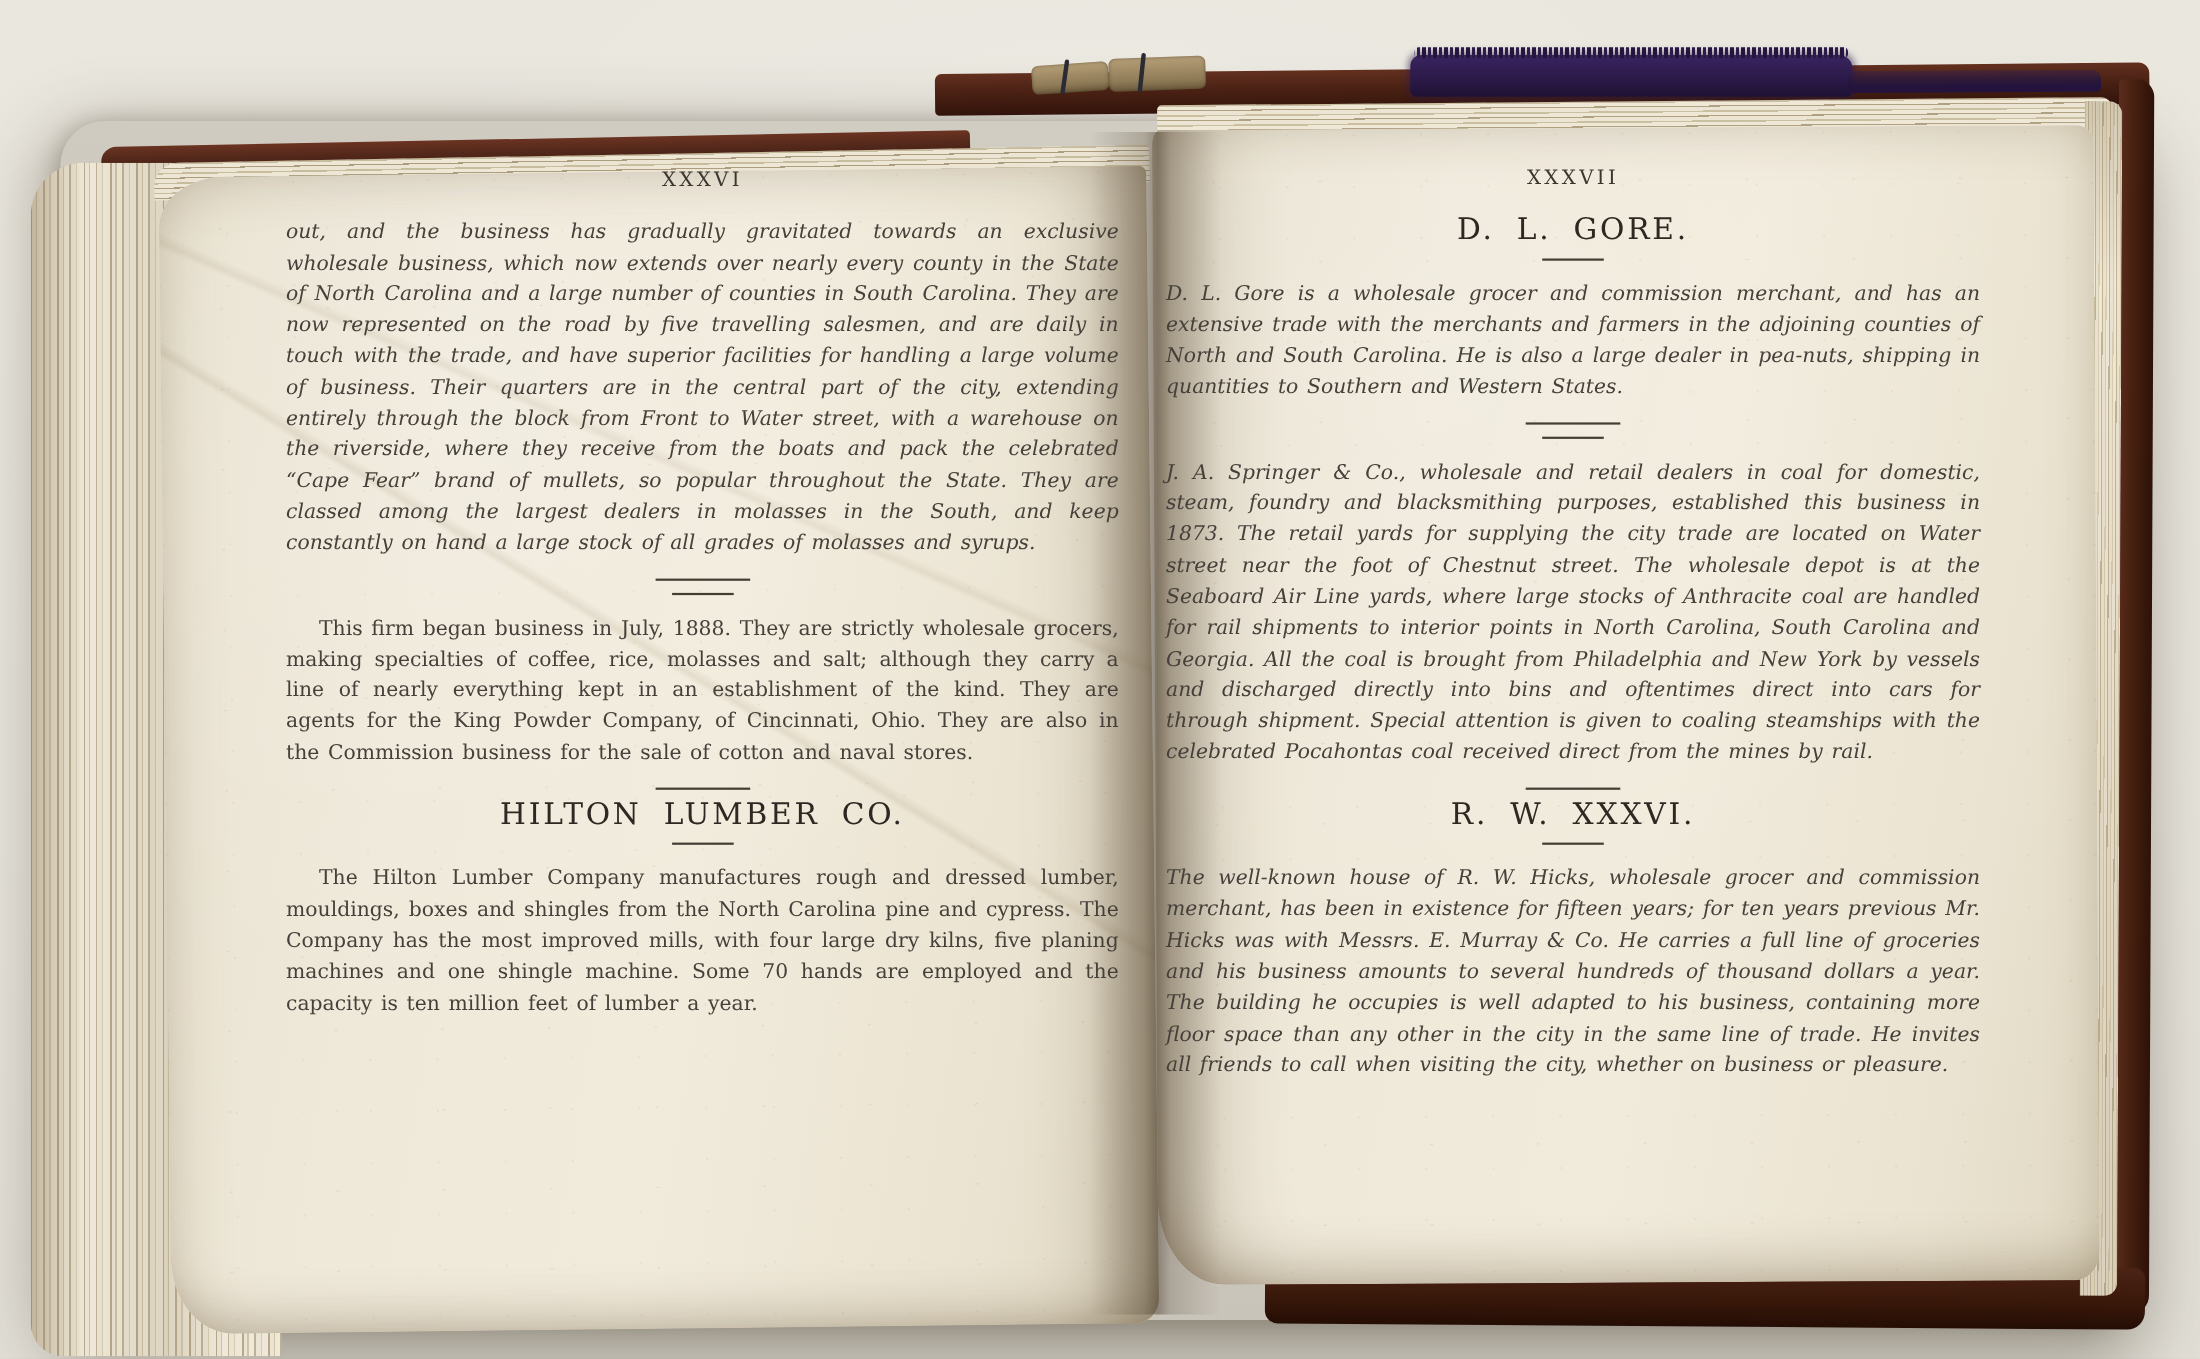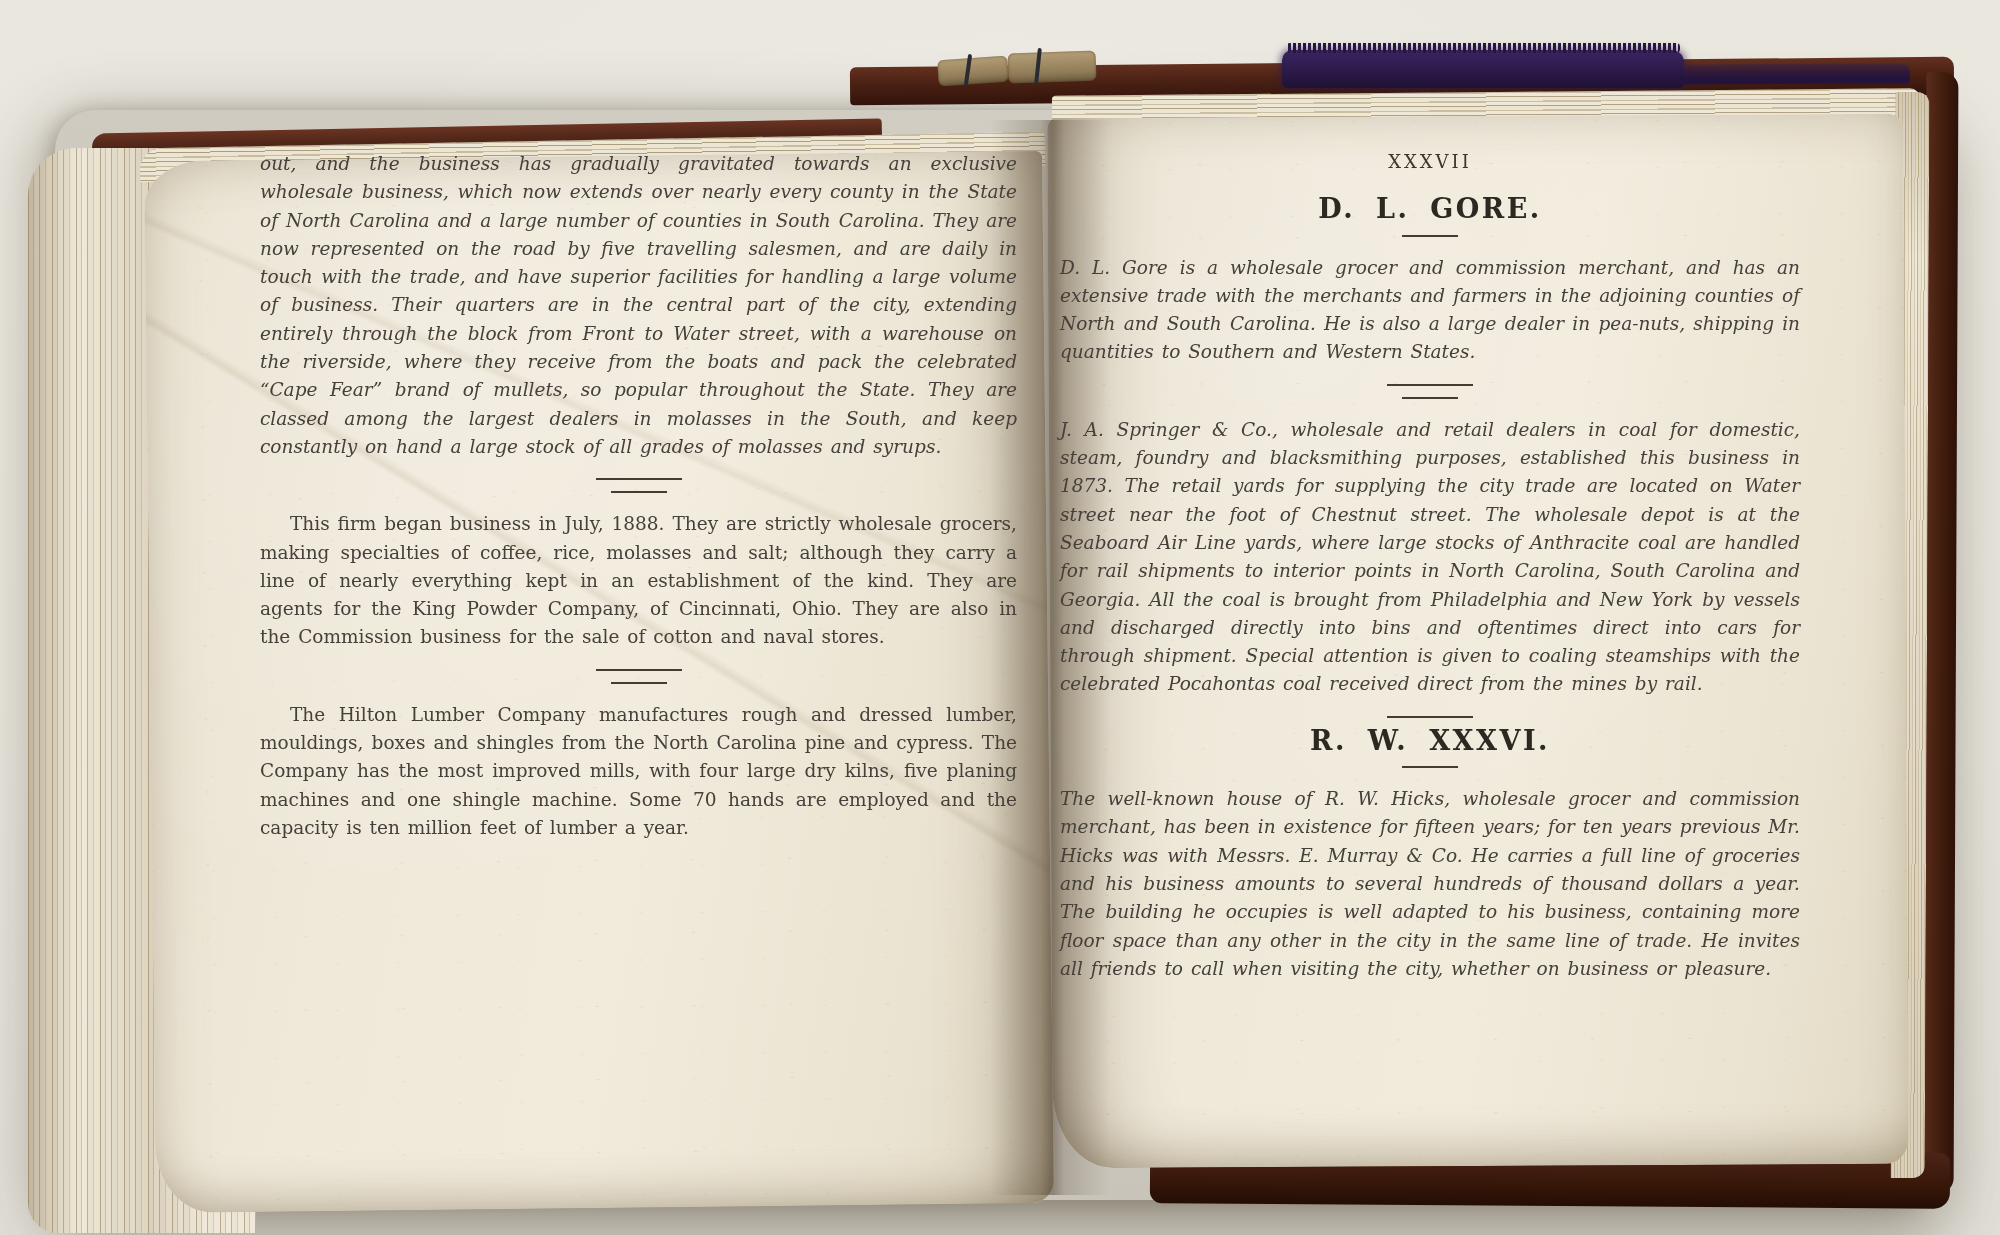--- a/index.html
+++ b/index.html
@@ -162,21 +162,21 @@
   .folio{
     text-align:center;font-size:18px;letter-spacing:3px;color:#3c362e;
     margin:0 0 19px 0;font-weight:400;
   }
   .page-text p{margin:0;text-indent:30px;}
   .page-text p.noindent{text-indent:0;font-style:italic;}
   .rule-a{width:86px;border:0;border-top:2.2px solid #433c32;margin:17px auto 9px auto;}
   .rule-b{width:56px;border:0;border-top:2px solid #433c32;margin:11px auto 17px auto;}
   .section-heading{
     margin:1px 0 0 0;text-align:center;color:#2d2822;
-    font-size:27px;font-weight:700;letter-spacing:2.5px;word-spacing:9px;
+    font-size:27px;font-weight:400;letter-spacing:2.5px;word-spacing:9px;
   }
 </style>
 </head>
 <body>
 
 <div class="photo">
 
   <div class="abs book-shadow"></div>
 
   <div class="abs cover-top-left"></div>
@@ -194,28 +194,30 @@
   <div class="abs fan"></div>
   <div class="abs top-edges-left"></div>
   <div class="abs top-edges-right"></div>
   <div class="abs fore-edge-right"></div>
 
   <div class="abs page left-page"></div>
   <div class="abs page right-page"></div>
   <div class="abs gutter-shade"></div>
 
   <div class="abs page-text text-left">
+    <div class="folio">XXXVI</div>
 
     <p class="noindent">out, and the business has gradually gravitated towards an exclusive wholesale business, which now extends over nearly every county in the State of North Carolina and a large number of counties in South Carolina. They are now represented on the road by five travelling salesmen, and are daily in touch with the trade, and have superior facilities for handling a large volume of business. Their quarters are in the central part of the city, extending entirely through the block from Front to Water street, with a warehouse on the riverside, where they receive from the boats and pack the celebrated “Cape Fear” brand of mullets, so popular throughout the State. They are classed among the largest dealers in molasses in the South, and keep constantly on hand a large stock of all grades of molasses and syrups.</p>
 
     <hr class="rule-a">
     <hr class="rule-b">
     <p>This firm began business in July, 1888. They are strictly wholesale grocers, making specialties of coffee, rice, molasses and salt; although they carry a line of nearly everything kept in an establishment of the kind. They are agents for the King Powder Company, of Cincinnati, Ohio. They are also in the Commission business for the sale of cotton and naval stores.</p>
 
     <hr class="rule-a">
+    <h2 class="section-heading">HILTON LUMBER CO.</h2>
     <hr class="rule-b">
     <p>The Hilton Lumber Company manufactures rough and dressed lumber, mouldings, boxes and shingles from the North Carolina pine and cypress. The Company has the most improved mills, with four large dry kilns, five planing machines and one shingle machine. Some 70 hands are employed and the capacity is ten million feet of lumber a year.</p>
   </div>
 
   <div class="abs page-text text-right">
     <div class="folio">XXXVII</div>
 
     <h2 class="section-heading">D. L. GORE.</h2>
     <hr class="rule-b">
     <p class="noindent">D. L. Gore is a wholesale grocer and commission merchant, and has an extensive trade with the merchants and farmers in the adjoining counties of North and South Carolina. He is also a large dealer in pea-nuts, shipping in quantities to Southern and Western States.</p>

